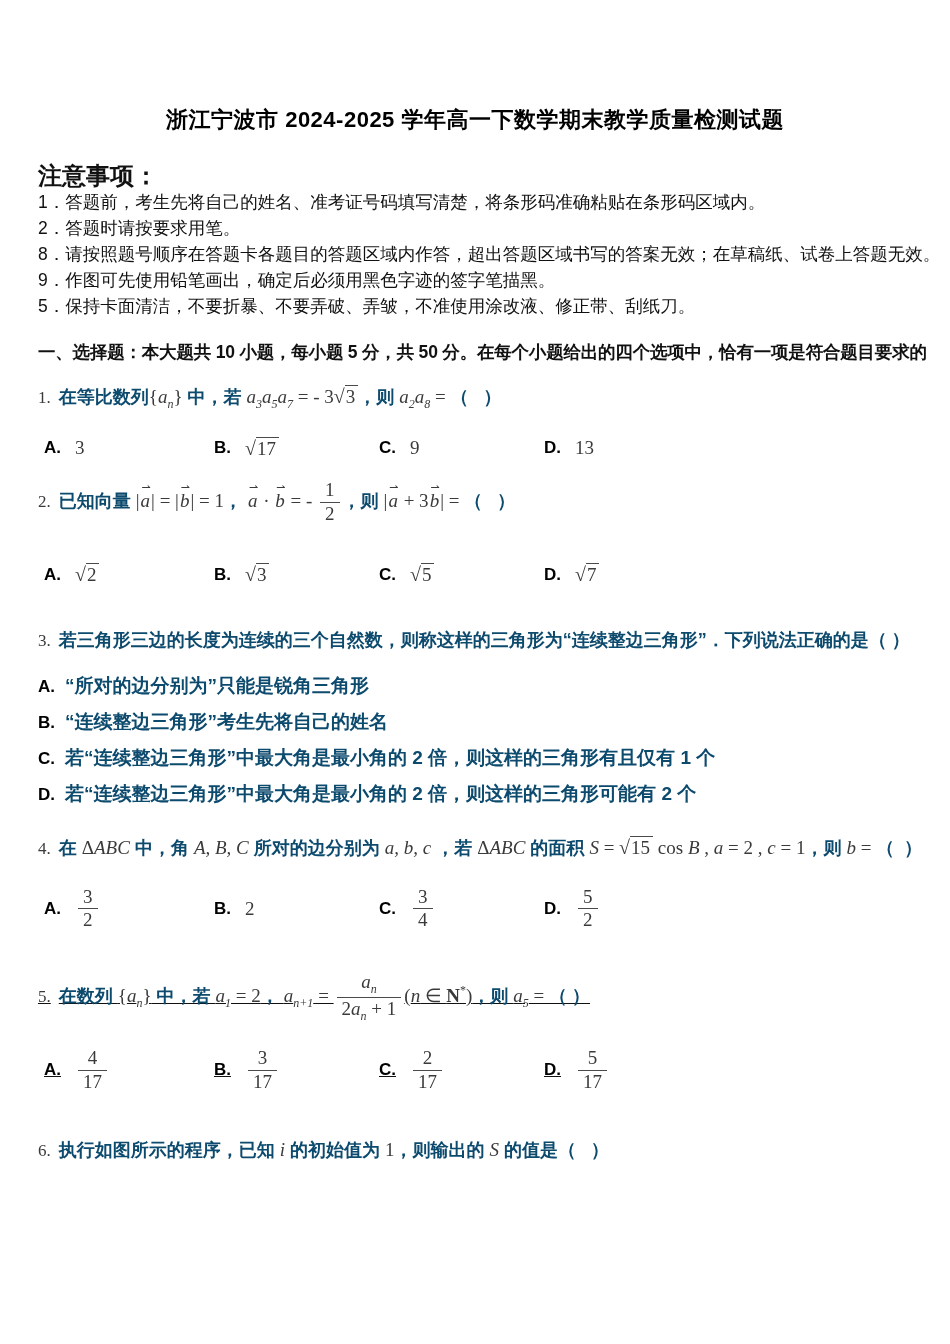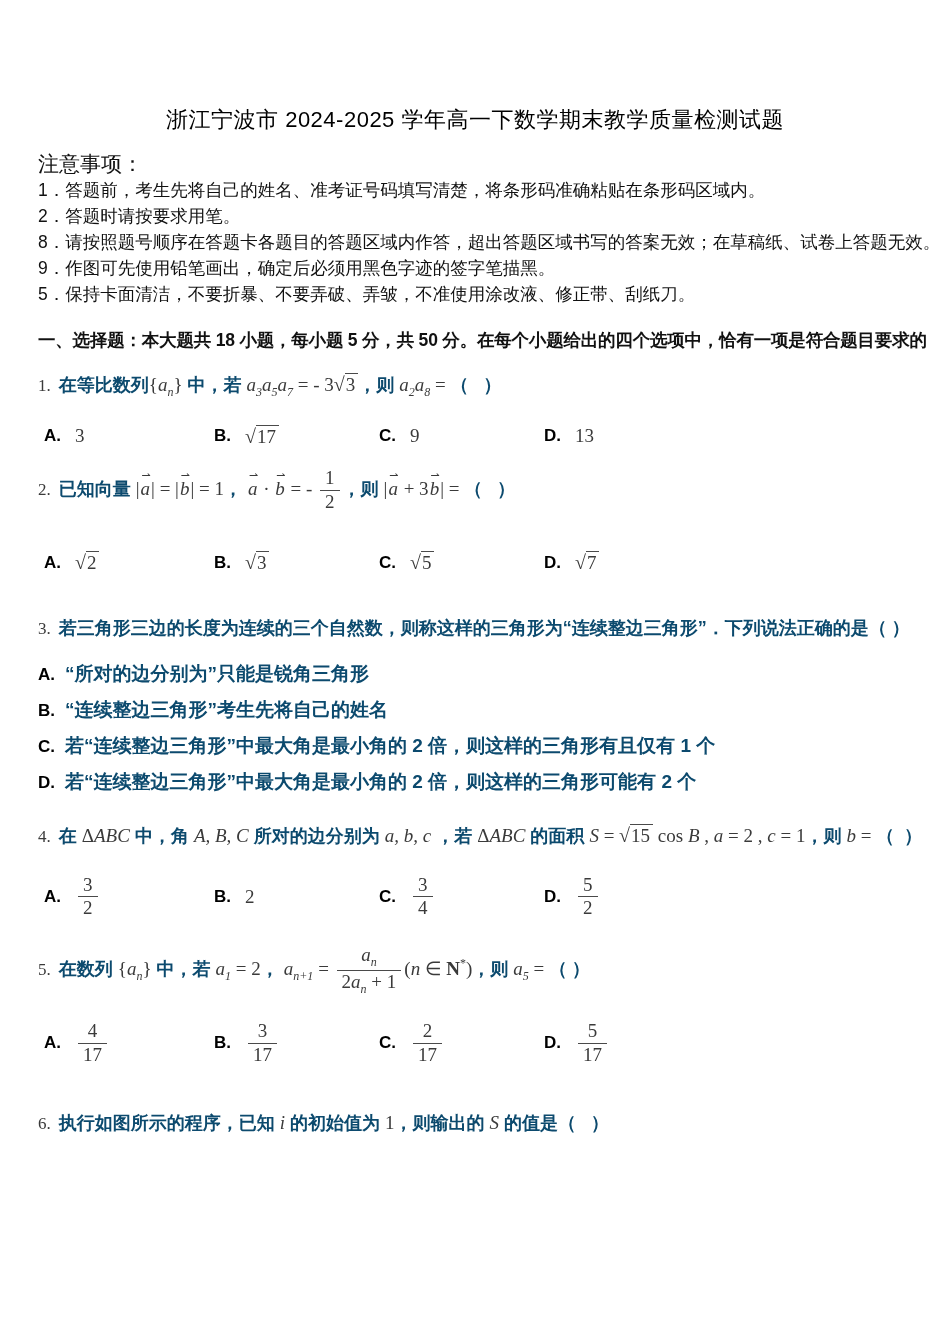--- a/index.html
+++ b/index.html
@@ -1,22 +1,22 @@
 <!DOCTYPE html>
 <html><head>
 <meta charset="utf-8">
 <style>
   html,body{margin:0;padding:0;background:#ffffff;}
   .page{
     position:relative;width:950px;height:1344px;background:#fff;box-sizing:border-box;
     padding:104px 38px 0 38px;overflow:hidden;
     font-family:"Liberation Sans",sans-serif;color:#111;
   }
-  .title{text-align:center;font-size:22px;font-weight:400;color:#000;line-height:32px;letter-spacing:.5px;white-space:nowrap;}
-  .notice-header{margin-top:14px;font-size:21px;font-weight:400;line-height:27px;}
+  .title{text-align:center;font-size:22px;font-weight:700;color:#000;line-height:32px;letter-spacing:.5px;white-space:nowrap;}
+  .notice-header{margin-top:26px;font-size:24px;font-weight:700;line-height:27px;}
   .notice-list{margin:0;padding:0;}
   .notice-item{font-size:17.5px;font-weight:400;line-height:26px;white-space:nowrap;}
   .section-header{margin-top:20px;font-size:17.5px;font-weight:700;line-height:26px;white-space:nowrap;letter-spacing:-.2px;}
 
   .question{margin-top:12px;}
   .q-body{font-size:18px;font-weight:700;line-height:2.1;white-space:nowrap;}
   .qnum{font-family:"Liberation Serif",serif;font-weight:400;font-size:17px;color:#3a3a3a;padding-right:8px;}
   .cjk{font-weight:700;color:#0c4a6e;}
   .mi{font-family:"Liberation Serif",serif;font-style:italic;font-weight:400;font-size:19px;color:#3a3a3a;}
   .mr{font-family:"Liberation Serif",serif;font-weight:400;font-size:19px;color:#3a3a3a;}
@@ -37,37 +37,37 @@
   .opt-label{font-size:17px;font-weight:700;color:#000;}
   .opt-value{font-size:19px;}
   .option-rows{margin-top:8px;}
   .opt-row{font-size:18px;font-weight:700;line-height:35px;white-space:nowrap;}
   .opt-row .opt-label{padding-right:10px;}
 
   .q1{margin-top:10px;} .q1 .options-grid{margin-top:16px;}
   .q2{margin-top:16px;} .q2 .options-grid{margin-top:34px;}
   .q3{margin-top:32px;}
   .q4{margin-top:14px;} .q4 .options-grid{margin-top:18px;}
-  .q5{margin-top:24px;} .q5 .options-grid{margin-top:24px;}
+  .q5{margin-top:39px;text-decoration:underline;} .q5 .options-grid{margin-top:24px;}
   .q6{margin-top:36px;}
 </style>
 </head>
 <body>
 
 <div class="page">
   <div class="title">浙江宁波市 2024-2025 学年高一下数学期末教学质量检测试题</div>
   <div class="notice-header">注意事项：</div>
   <div class="notice-list">
     <div class="notice-item">1．答题前，考生先将自己的姓名、准考证号码填写清楚，将条形码准确粘贴在条形码区域内。</div>
     <div class="notice-item">2．答题时请按要求用笔。</div>
     <div class="notice-item">8．请按照题号顺序在答题卡各题目的答题区域内作答，超出答题区域书写的答案无效；在草稿纸、试卷上答题无效。</div>
     <div class="notice-item">9．作图可先使用铅笔画出，确定后必须用黑色字迹的签字笔描黑。</div>
     <div class="notice-item">5．保持卡面清洁，不要折暴、不要弄破、弄皱，不准使用涂改液、修正带、刮纸刀。</div>
   </div>
-  <div class="section-header">一、选择题：本大题共 18 小题，每小题 5 分，共 50 分。在每个小题给出的四个选项中，恰有一项是符合题目要求的</div>
+  <div class="section-header">一、选择题：本大题共 10 小题，每小题 5 分，共 50 分。在每个小题给出的四个选项中，恰有一项是符合题目要求的</div>
   <div id="questions">
       <div class="question q1">
         <div class="q-body"><span class="qnum">1.</span><span class="cjk">在等比数列</span><span class="mr">{</span><span class="mr"><span class="mi">a</span><span class="msub">n</span></span><span class="mr">}</span><span class="cjk"> 中，若 </span><span class="mr"><span class="mi">a</span><span class="msub">3</span></span><span class="mr"><span class="mi">a</span><span class="msub">5</span></span><span class="mr"><span class="mi">a</span><span class="msub">7</span></span><span class="mr"> = - 3</span><span class="sqrt"><span class="rsign">√</span><span class="radicand"><span class="mr">3</span></span></span><span class="cjk">，则 </span><span class="mr"><span class="mi">a</span><span class="msub">2</span></span><span class="mr"><span class="mi">a</span><span class="msub">8</span></span><span class="mr"> = </span><span class="cjk">（&nbsp;&nbsp;&nbsp;）</span></div>
         <div class="options-grid">
           <div class="opt">
             <span class="opt-label">A.</span>
             <span class="opt-value"><span class="mr">3</span></span>
           </div>
           <div class="opt">
             <span class="opt-label">B.</span>

